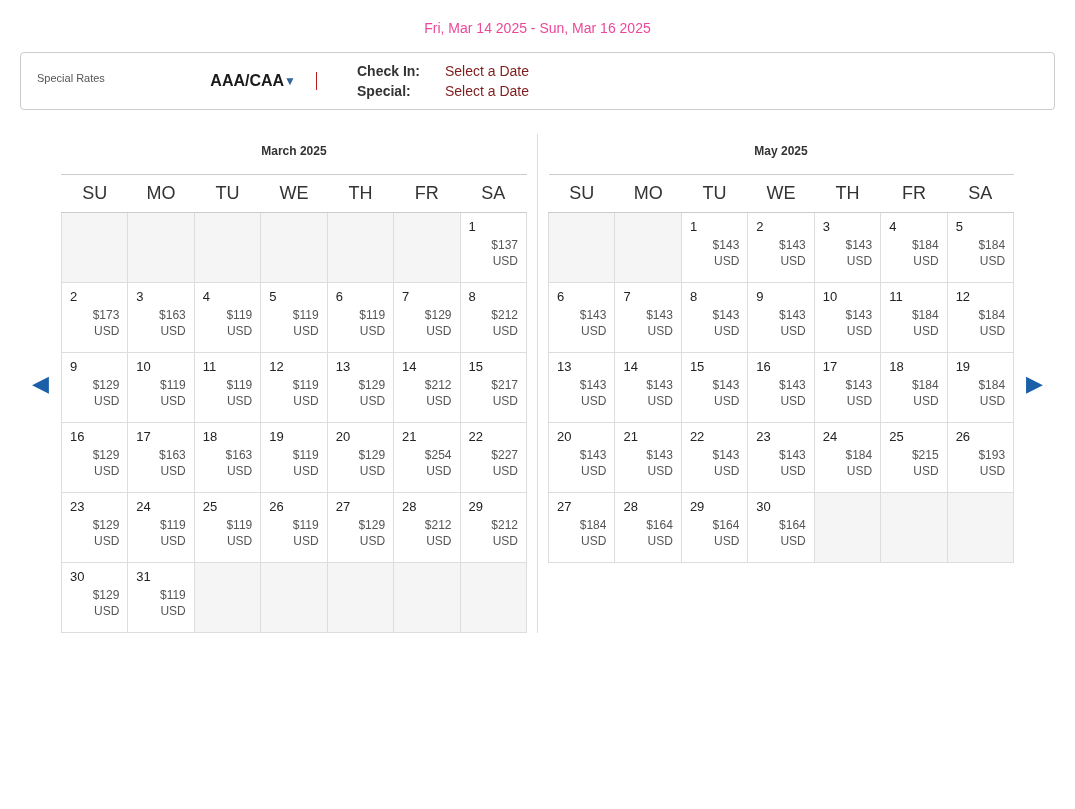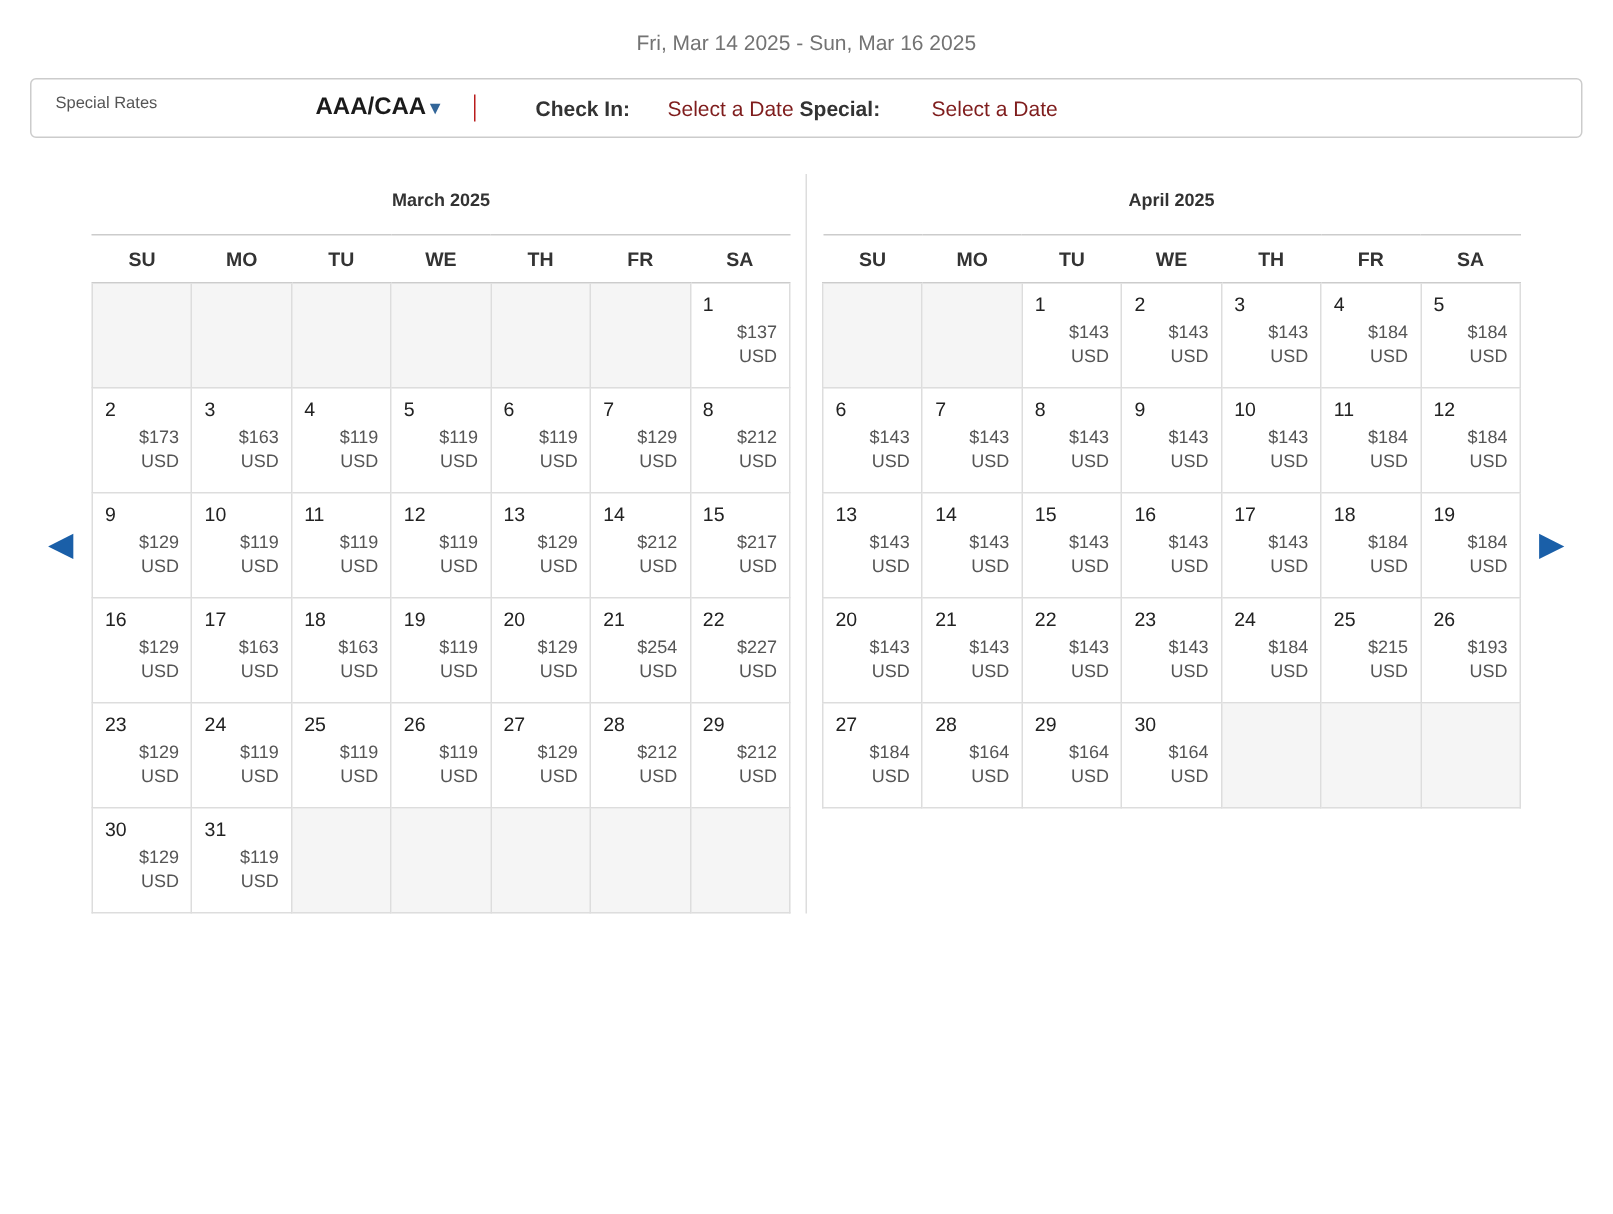--- a/index.html
+++ b/index.html
@@ -7,21 +7,21 @@
       font-family: Arial, sans-serif;
       background: #fff;
       color: #333;
       font-size: 14px;
       padding: 20px;
     }
 
     .date-range-header {
       text-align: center;
       margin-bottom: 16px;
-      color: #737373;
+      color: #ec4899;
       font-size: 14px;
     }
 
     .booking-bar {
       display: flex;
       align-items: center;
       border: 1px solid #ccc;
       border-radius: 4px;
       padding: 10px 16px;
       margin-bottom: 24px;
@@ -52,21 +52,21 @@
       justify-content: space-between;
     }
 
     .special-rates .rate-value .chevron {
       color: #336699;
       font-size: 12px;
     }
 
     .checkin-checkout {
       display: flex;
-      flex-direction: row;
+      flex-direction: column;
       gap: 4px;
     }
 
     .checkin-checkout .row {
       display: flex;
       align-items: center;
       gap: 8px;
     }
 
     .checkin-checkout .row .label {
@@ -113,22 +113,22 @@
       padding: 10px 0 16px 0;
     }
 
     .calendar table {
       width: 100%;
       border-collapse: collapse;
     }
 
     .calendar table thead th {
       text-align: center;
-      font-size: 13px;
-      font-weight: bold;
+      font-size: 18px;
+      font-weight: normal;
       padding: 8px 4px;
       border-top: 1px solid #ccc;
       border-bottom: 1px solid #ccc;
       color: #333;
     }
 
     .calendar table tbody td {
       border: 1px solid #ddd;
       vertical-align: top;
       width: 14.28%;
@@ -360,21 +360,21 @@
             </tr>
           </tbody>
       </table>
     </div>
   </div>
 
   <div class="calendar-divider"></div>
 
   <div class="calendar-wrapper">
     <div class="calendar">
-      <div class="calendar-title">April 2025</div>
+      <div class="calendar-title">May 2025</div>
       <table>
         <thead>
           <tr id="april-weekdays">
               <th>SU</th>
               <th>MO</th>
               <th>TU</th>
               <th>WE</th>
               <th>TH</th>
               <th>FR</th>
               <th>SA</th>

